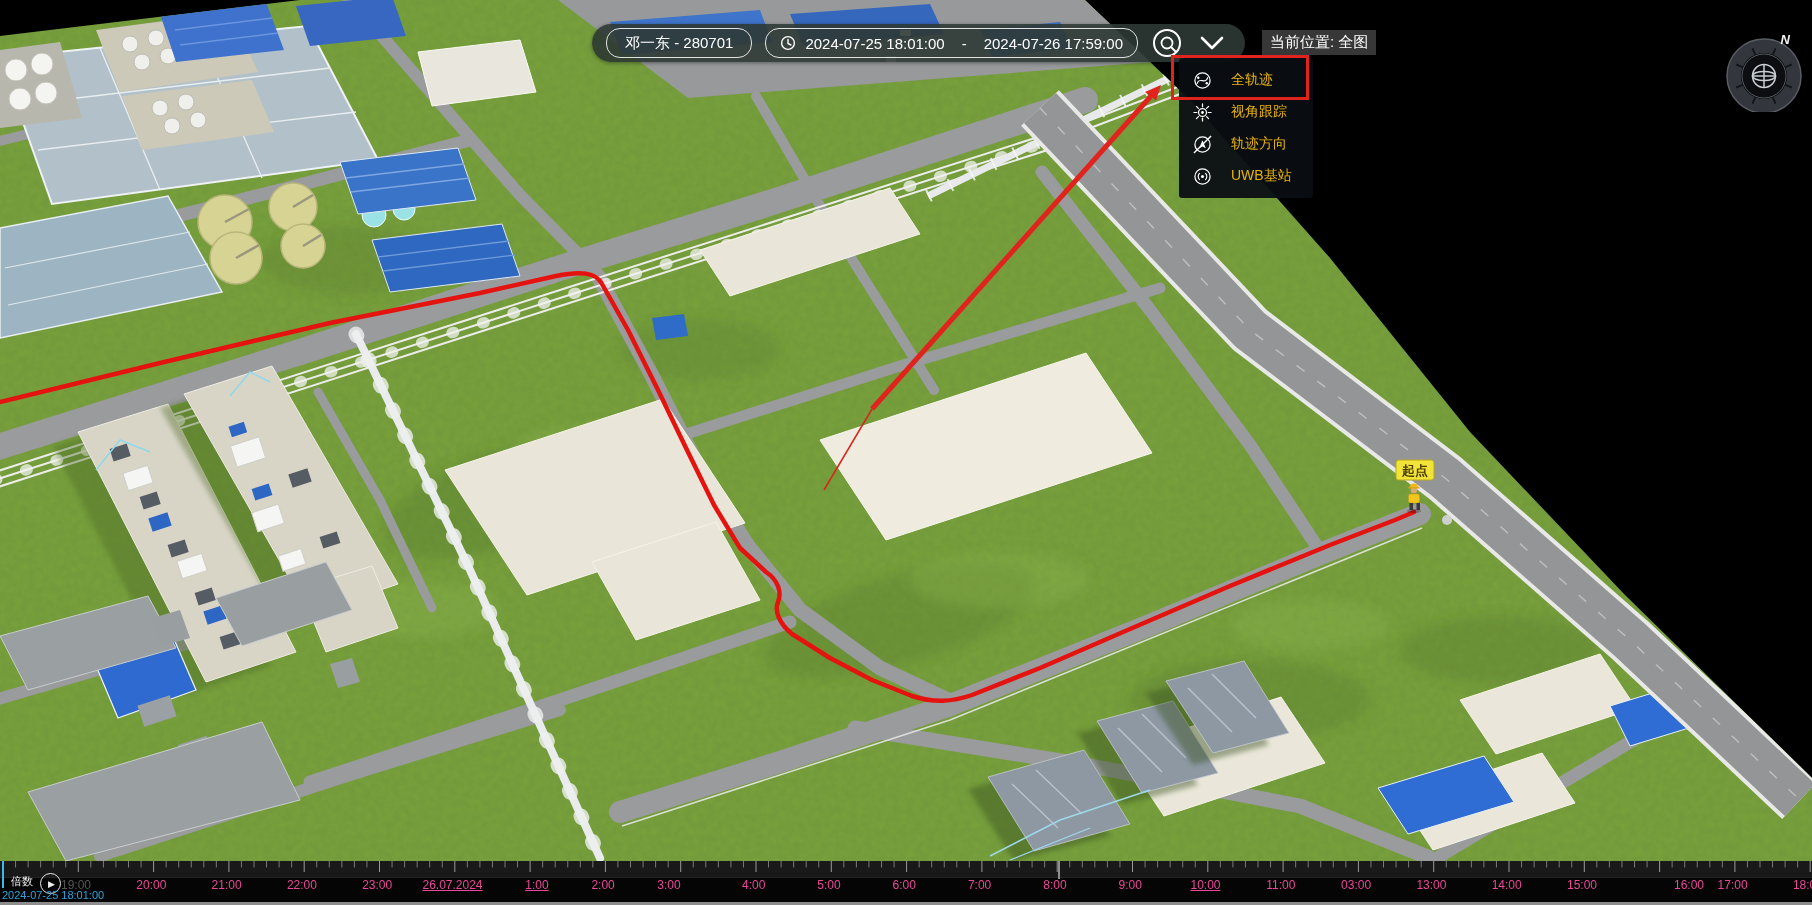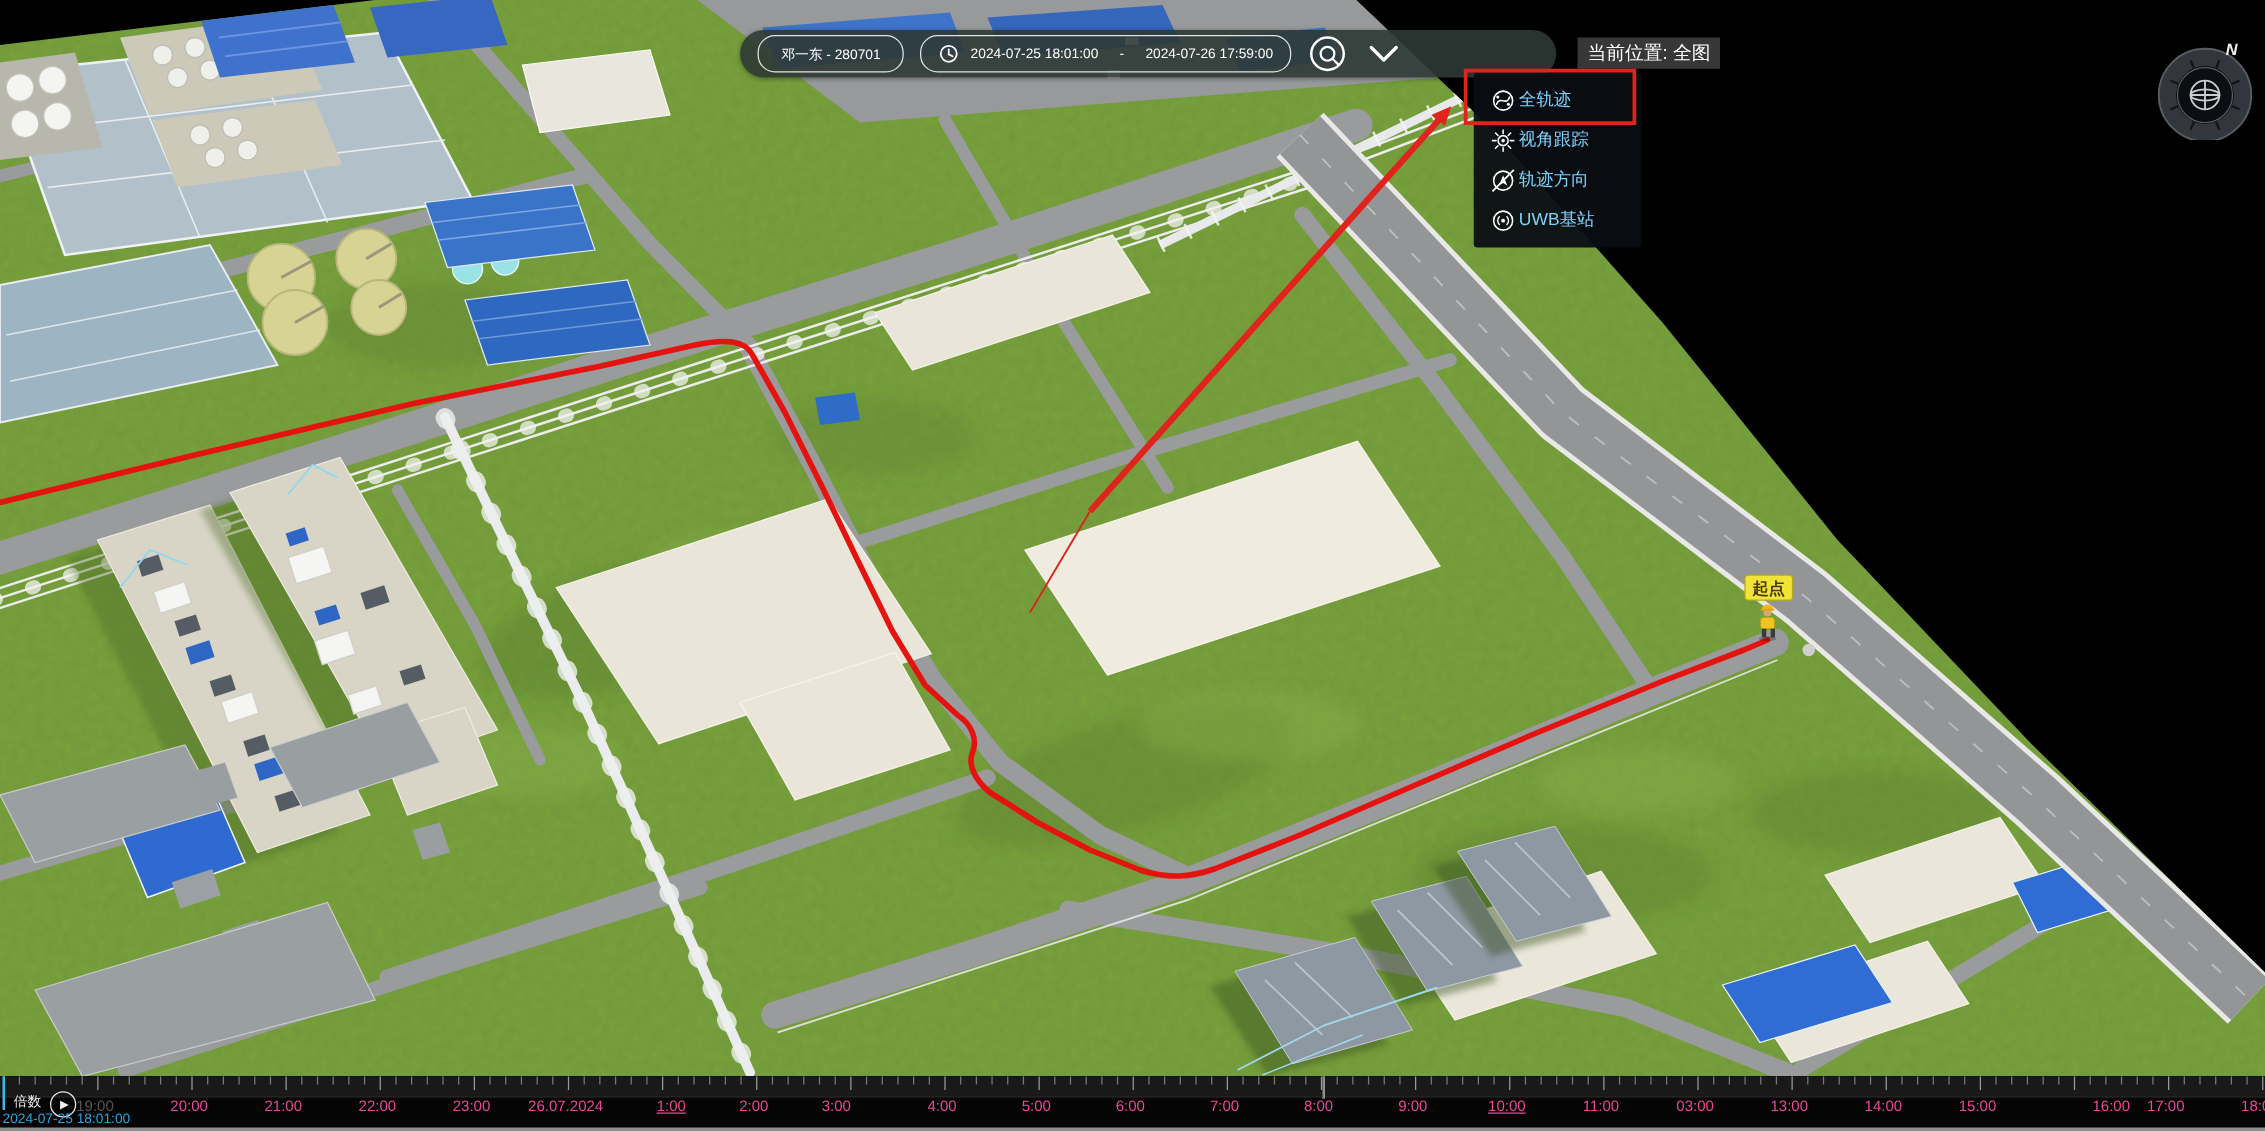--- a/index.html
+++ b/index.html
@@ -3,29 +3,29 @@
 <meta charset="utf-8">
 <style>
   html,body{margin:0;padding:0;background:#000;}
   #stage{position:relative;width:1812px;height:905px;overflow:hidden;background:#000;
          font-family:"Liberation Sans","DejaVu Sans",sans-serif;}
   
   .topbar{position:absolute;left:592px;top:24px;width:653px;height:38px;border-radius:19px;
           background:rgba(46,57,52,.9);display:flex;align-items:center;gap:13px;padding:0 14px;
           box-sizing:border-box;box-shadow:0 1px 4px rgba(0,0,0,.4);}
   .pill{height:28px;border:1px solid rgba(255,255,255,.85);border-radius:14px;display:flex;
-        align-items:center;color:#fff;font-size:11px;padding:0 18px;white-space:nowrap;cursor:pointer;}
+        align-items:center;color:#fff;font-size:15px;padding:0 18px;white-space:nowrap;cursor:pointer;}
   .pill.time{gap:9px;padding:0 14px;}
   .iconbtn{width:32px;height:32px;display:flex;align-items:center;justify-content:center;cursor:pointer;}
   .locchip{position:absolute;left:1262px;top:30px;background:rgba(60,60,60,.92);color:#fff;
            font-size:15px;padding:3px 8px;white-space:nowrap;}
   
   .menu{position:absolute;left:1179px;top:58px;width:134px;background:rgba(10,14,19,.94);
         border-radius:3px;padding:6px 0;box-sizing:border-box;}
-  .menu-item{height:32px;display:flex;align-items:center;gap:3px;padding-left:14px;color:#7dd3fc;
+  .menu-item{height:32px;display:flex;align-items:center;gap:19px;padding-left:14px;color:#eab308;
              font-size:14px;cursor:pointer;}
   .menu-item svg{flex:0 0 auto;}
   .redbox{position:absolute;left:1171px;top:55px;width:132px;height:39px;border:3px solid #e0231d;
           pointer-events:none;}
   
   .compass{position:absolute;left:1726px;top:36px;width:76px;height:76px;cursor:pointer;}
   .compass .n{position:absolute;right:12px;top:-4px;color:#f2f2f2;font-size:13px;font-weight:bold;
               font-style:italic;}
   
   .timeline{position:absolute;left:0;bottom:0;width:1812px;height:44px;background:#050505;cursor:pointer;}
@@ -534,21 +534,21 @@
           <line x1="1797.6499999999958" x2="1797.6499999999958" y1="0" y2="6.5" stroke="#7a7a7a" stroke-width="1"></line>
           <line x1="1810.1999999999957" x2="1810.1999999999957" y1="0" y2="11" stroke="#9a9a9a" stroke-width="1"></line>
         </svg>
     </div>
     <div id="tlabels">
         <div class="tlabel dim" style="left: 76px;">19:00</div>
         <div class="tlabel" style="left: 151.3px;">20:00</div>
         <div class="tlabel" style="left: 226.6px;">21:00</div>
         <div class="tlabel" style="left: 301.9px;">22:00</div>
         <div class="tlabel" style="left: 377.2px;">23:00</div>
-        <div class="tlabel" style="left: 452.5px;">26.07.2024</div>
+        <div class="tlabel" style="left: 452.5px; text-decoration: underline;">26.07.2024</div>
         <div class="tlabel" style="left: 537px; text-decoration: underline;">1:00</div>
         <div class="tlabel" style="left: 603.1px;">2:00</div>
         <div class="tlabel" style="left: 669px;">3:00</div>
         <div class="tlabel" style="left: 753.7px;">4:00</div>
         <div class="tlabel" style="left: 829px;">5:00</div>
         <div class="tlabel" style="left: 904.3px;">6:00</div>
         <div class="tlabel" style="left: 979.6px;">7:00</div>
         <div class="tlabel" style="left: 1054.9px;">8:00</div>
         <div class="tlabel" style="left: 1130.2px;">9:00</div>
         <div class="tlabel" style="left: 1205.5px; text-decoration: underline;">10:00</div>

